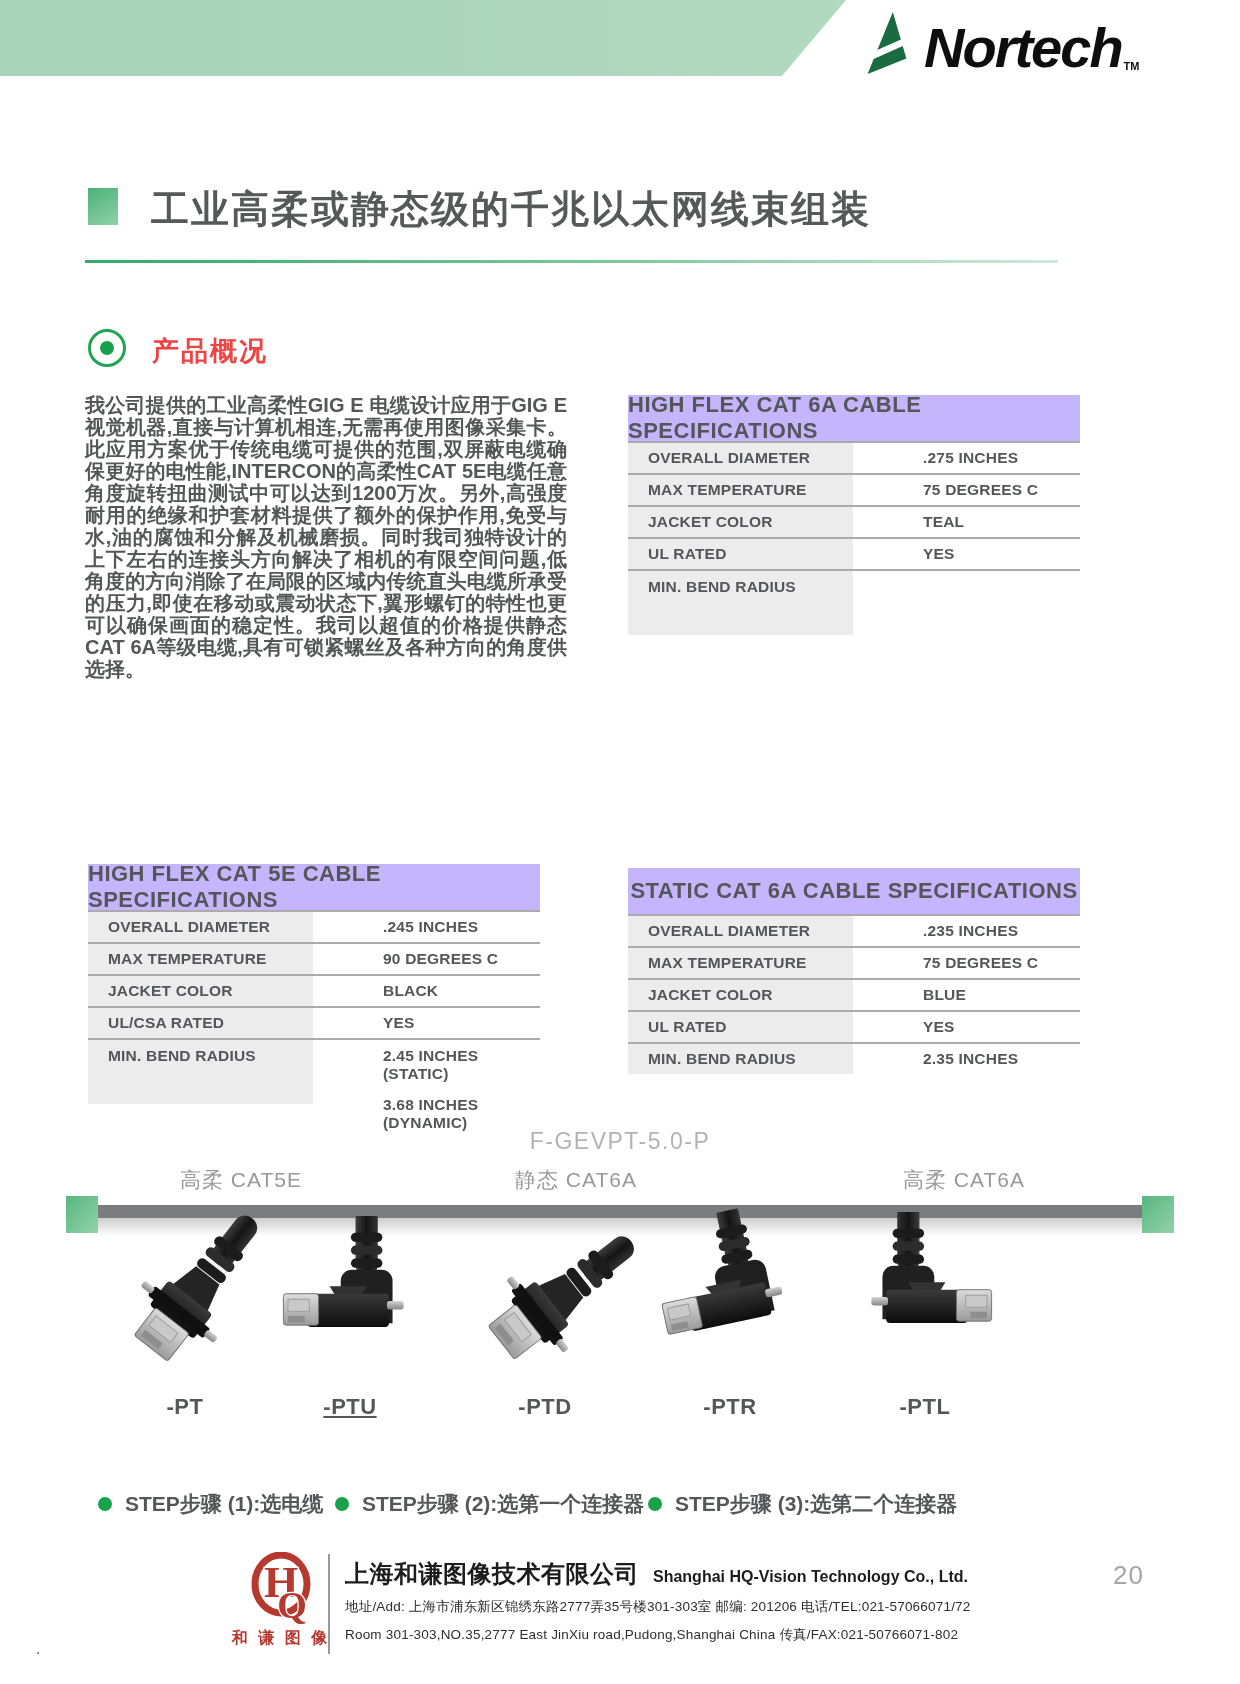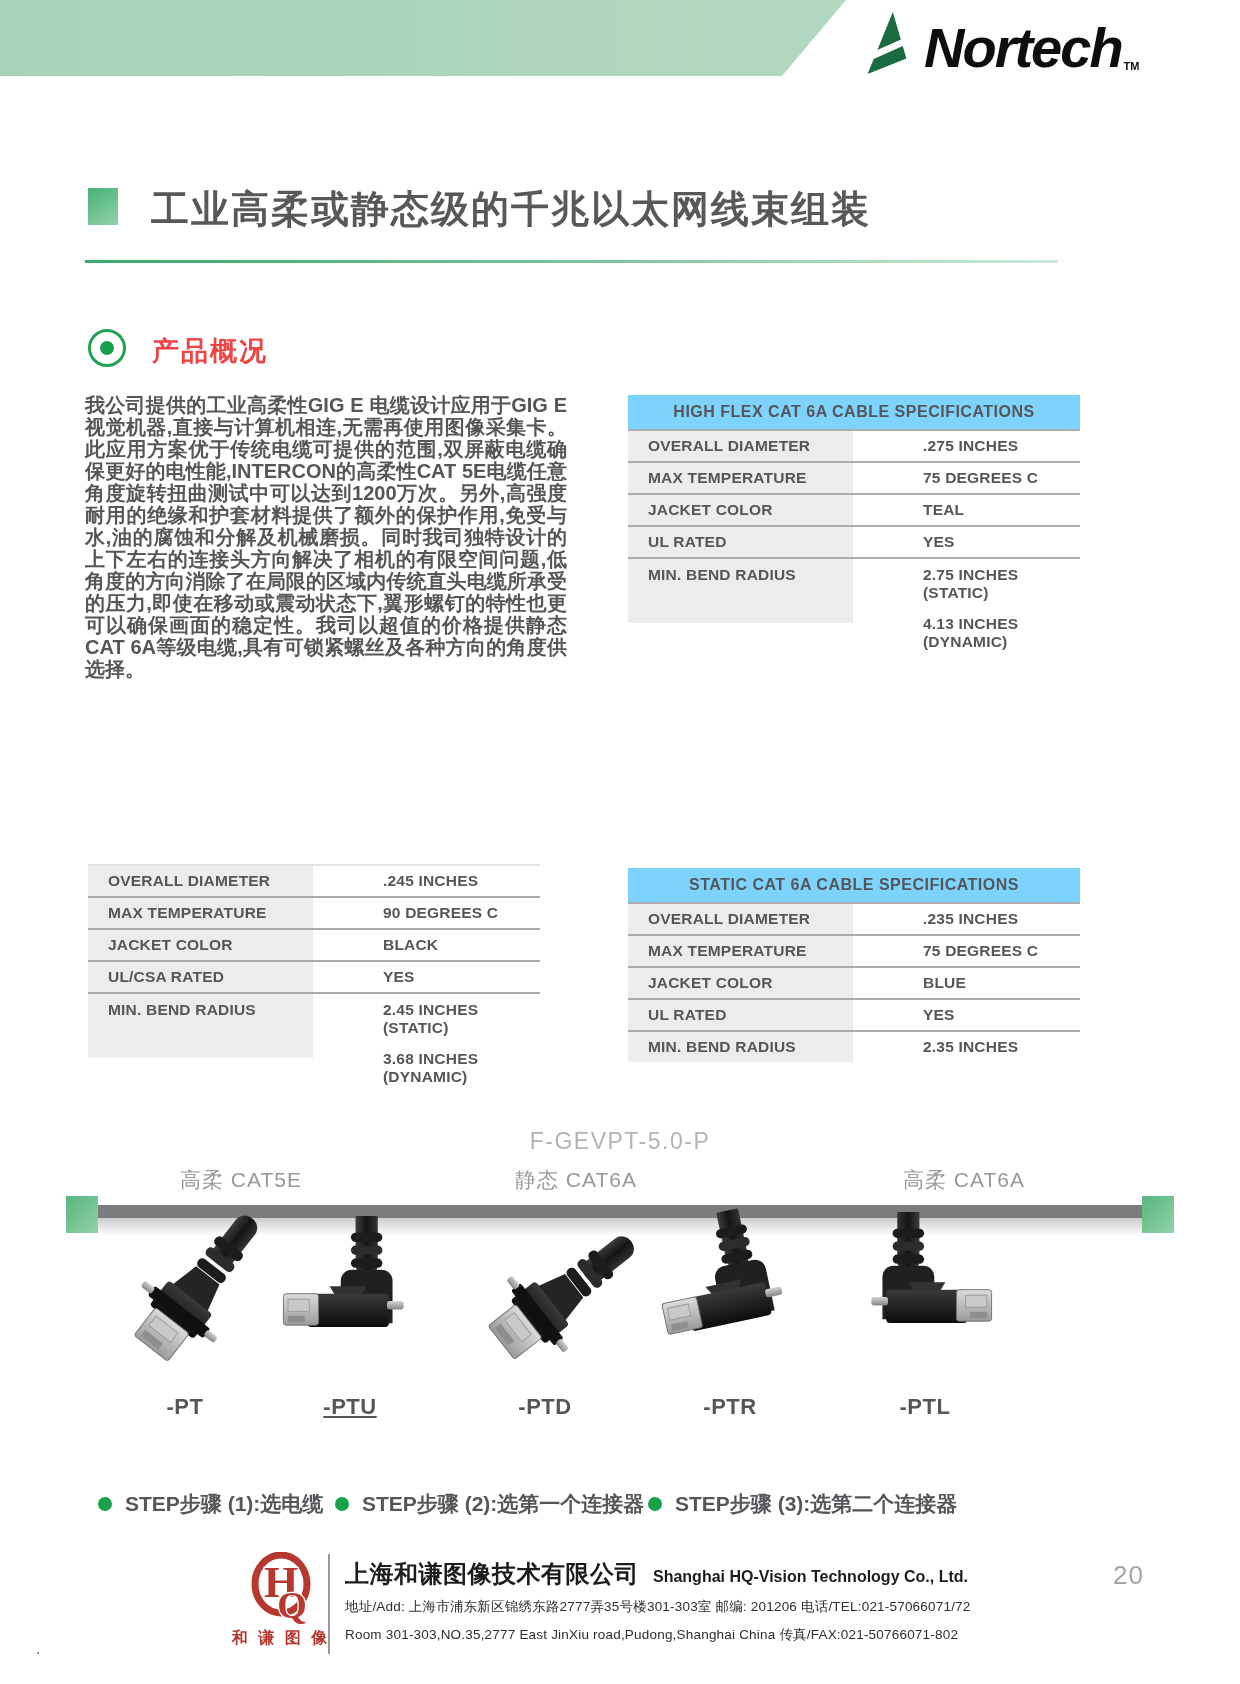--- a/index.html
+++ b/index.html
@@ -36,22 +36,22 @@
 
   
   .para { position:absolute; left:85px; top:394px; width:482px; font-size:20px; line-height:22px;
           color:#545658; font-weight:600; text-align:justify; }
 
   
   .spec-table { position:absolute; width:452px; }
   .table-a { left:628px; top:395px; }
   .table-b { left:88px;  top:864px; }
   .table-c { left:628px; top:868px; }
-  .t-head { height:34px; background:#7dd3fc; display:flex; align-items:center; justify-content:center;
-            font-size:16px; font-weight:bold; color:#55565a; letter-spacing:.5px; }
+  .t-head { height:46px; background:#c4b5fd; display:flex; align-items:center; justify-content:center;
+            font-size:22px; font-weight:bold; color:#55565a; letter-spacing:.5px; }
   .t-row { display:flex; border-top:2px solid #ababab; }
   .t-row:first-of-type { border-top:2px solid #e2e2e2; }
   .t-label { width:225px; background:#ececec; padding-left:20px; display:flex; align-items:center;
              height:30px; font-size:15.5px; font-weight:bold; color:#55565a; letter-spacing:.2px; }
   .t-value { flex:1; padding-left:70px; display:flex; align-items:center;
              font-size:15.5px; font-weight:bold; color:#55565a; letter-spacing:.2px; }
   .t-row.tall .t-label { height:64px; align-items:flex-start; padding-top:7px; }
   .t-row.tall .t-value { flex-direction:column; align-items:flex-start; justify-content:flex-start;
                          padding-top:7px; gap:13px; }
 
@@ -186,28 +186,25 @@
     <div class="t-row">
       <div class="t-label">JACKET COLOR</div>
       <div class="t-value">TEAL</div>
     </div>
     <div class="t-row">
       <div class="t-label">UL RATED</div>
       <div class="t-value">YES</div>
     </div>
     <div class="t-row tall">
       <div class="t-label">MIN. BEND RADIUS</div>
-      <div class="t-value">
-        <div>2.75 INCHES (STATIC)</div>
-        <div>4.13 INCHES (DYNAMIC)</div>
-      </div>
     </div>
   </div>
 
   <div class="spec-table table-b">
+    <div class="t-head">HIGH FLEX CAT 5E CABLE SPECIFICATIONS</div>
     <div class="t-row">
       <div class="t-label">OVERALL DIAMETER</div>
       <div class="t-value">.245 INCHES</div>
     </div>
     <div class="t-row">
       <div class="t-label">MAX TEMPERATURE</div>
       <div class="t-value">90 DEGREES C</div>
     </div>
     <div class="t-row">
       <div class="t-label">JACKET COLOR</div>

